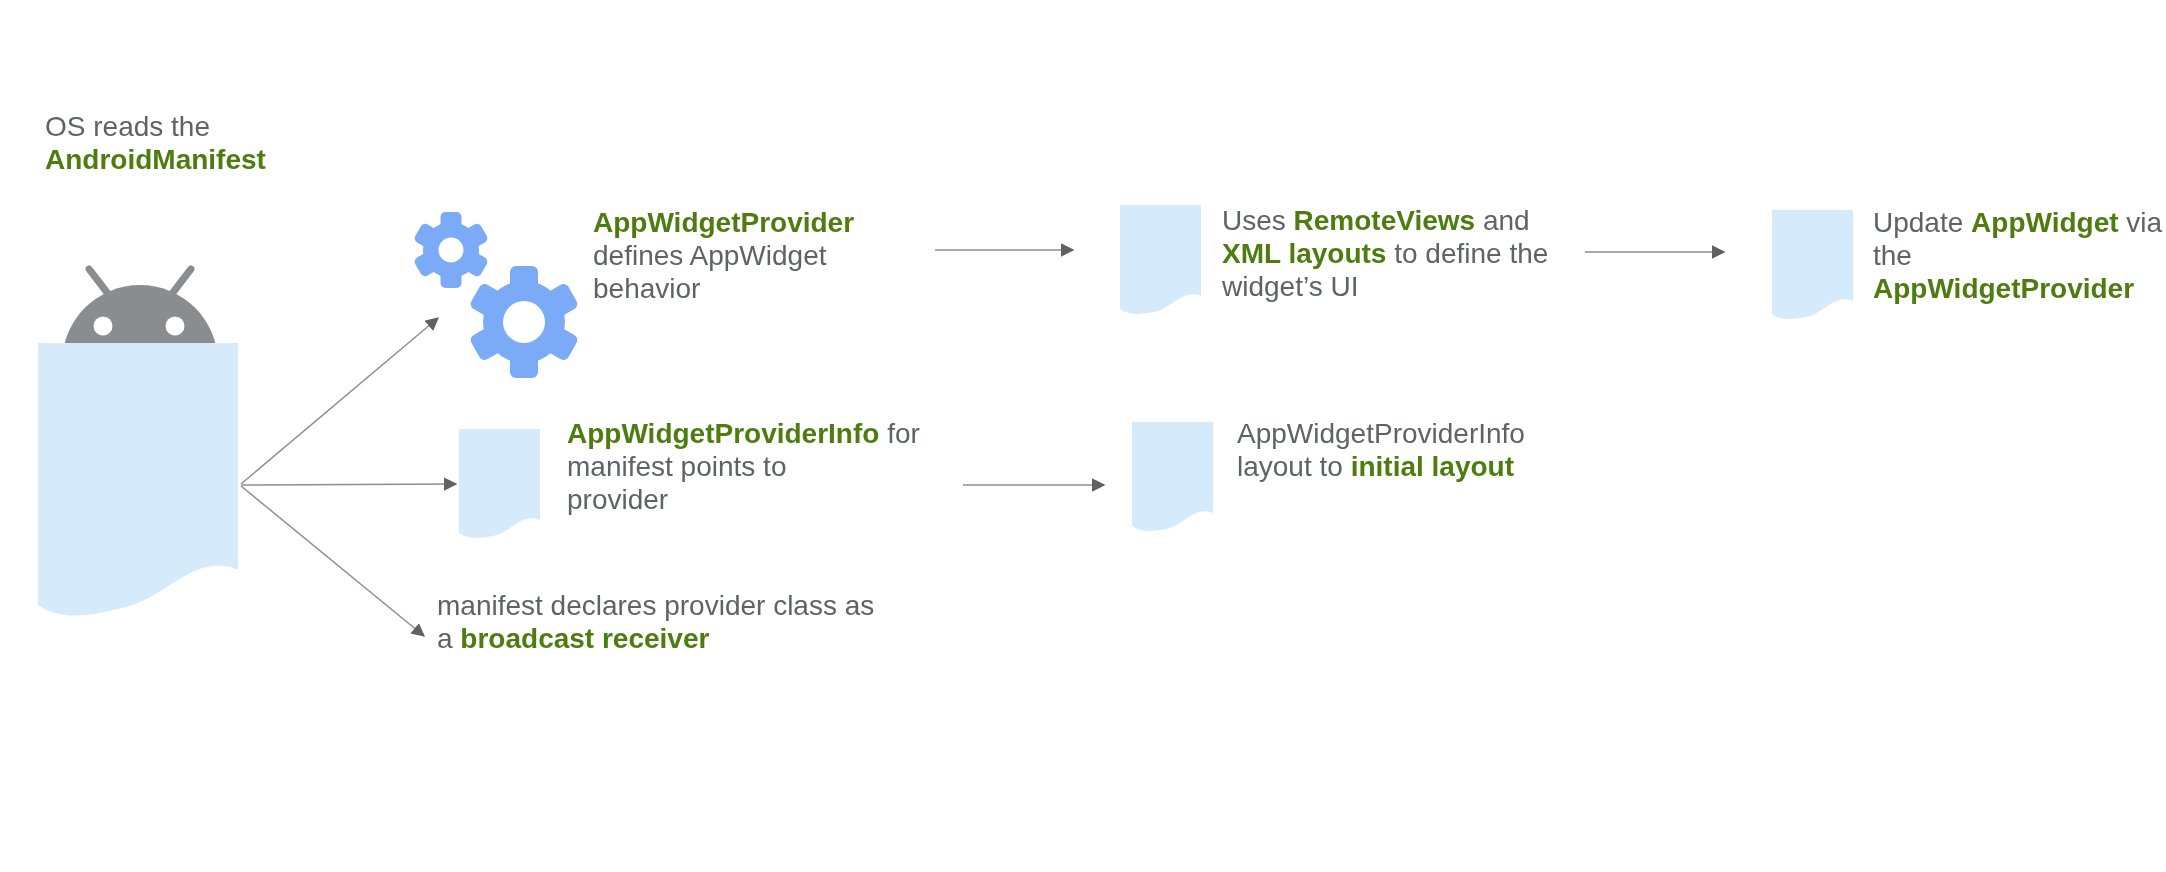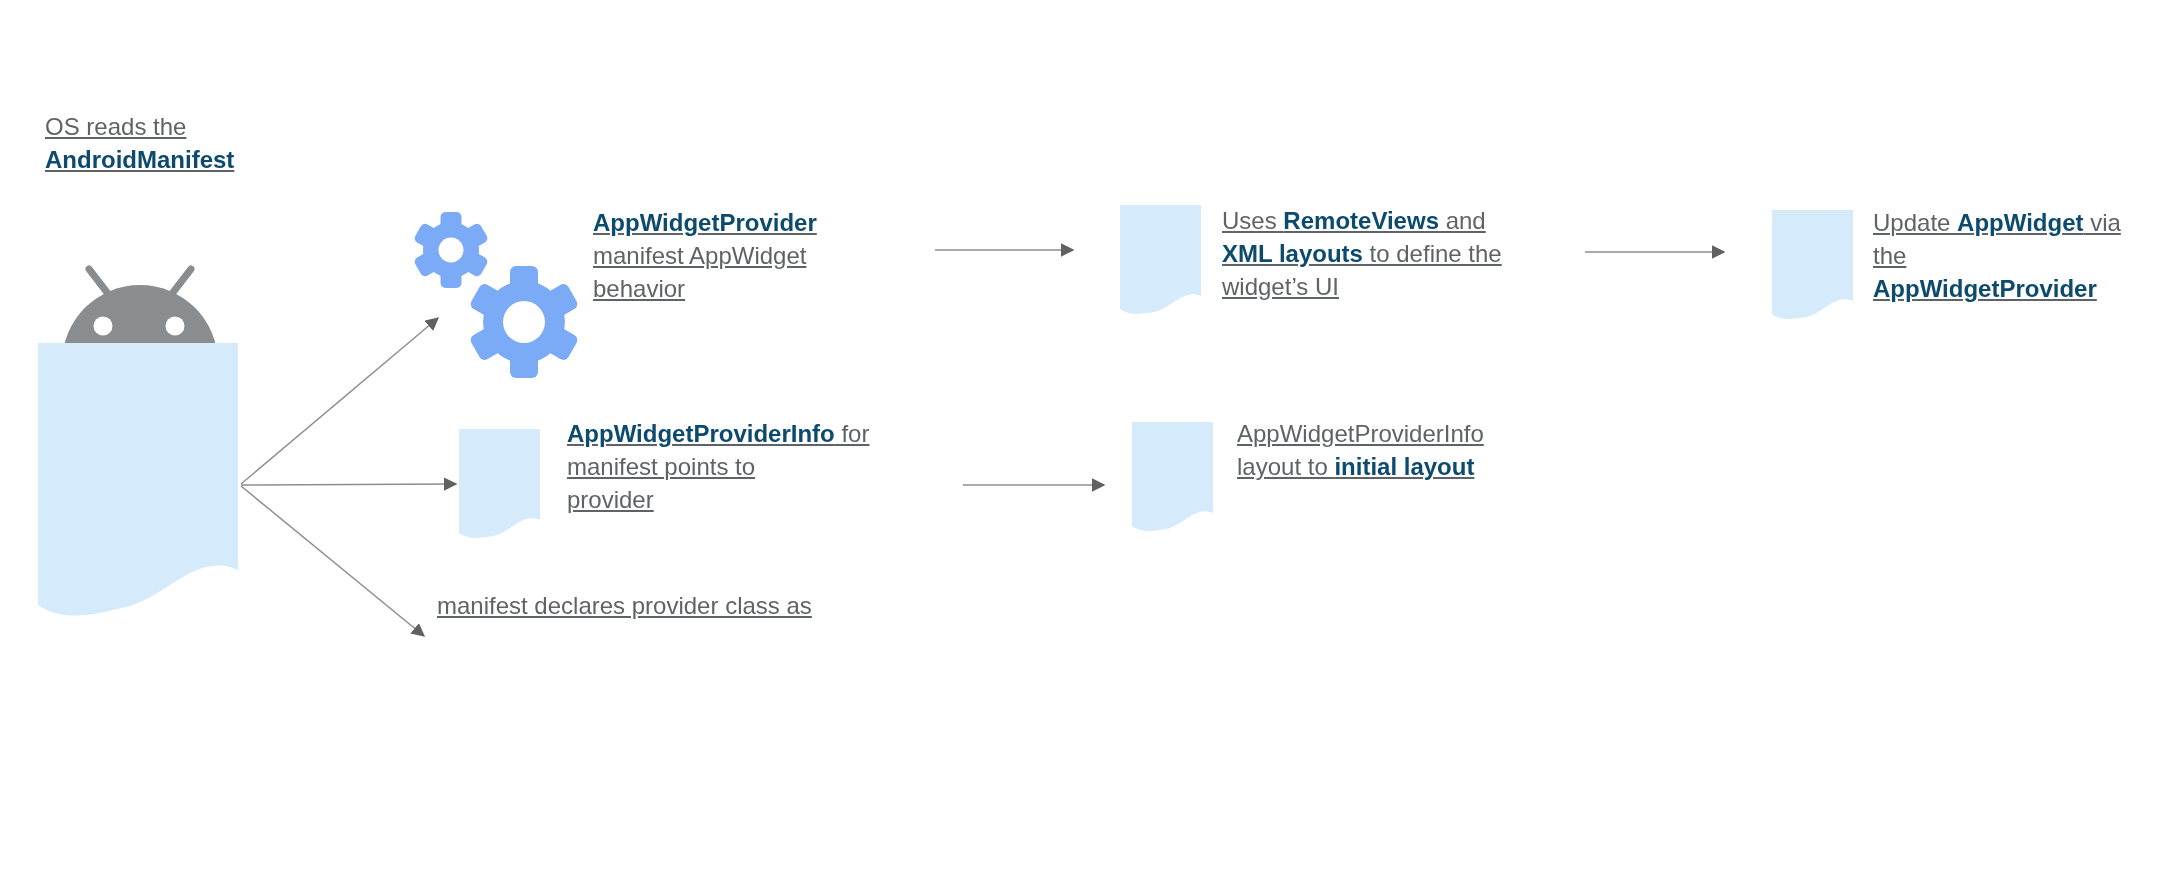--- a/index.html
+++ b/index.html
@@ -1,21 +1,21 @@
 <!DOCTYPE html>
 <html><head>
 <meta charset="utf-8">
 <style>
   html,body{margin:0;padding:0;background:#fff;}
   .canvas{
     position:relative;width:2166px;height:872px;background:#ffffff;
     font-family:"Liberation Sans", sans-serif;overflow:hidden;
   }
-  .label{position:absolute;font-size:24px;line-height:33px;color:#5f6368;white-space:nowrap;z-index:4;text-decoration:underline;}
-  .k{color:#0c4a6e;font-weight:700;}
+  .label{position:absolute;font-size:28px;line-height:33px;color:#5f6368;white-space:nowrap;z-index:4;}
+  .k{color:#4d7c0f;font-weight:700;}
   .abs{position:absolute;}
   svg{display:block;}
   .z1{z-index:1}.z2{z-index:2}
 </style>
 </head>
 <body>
 
 <div class="canvas">
 
   <svg class="abs z2" style="left:0;top:0" width="2166" height="872" viewBox="0 0 2166 872">
@@ -91,21 +91,21 @@
     <path d="M0 0 H81 V91 C63 83,51 104,34 107 C21 109,9 111,0 104 Z" fill="#d5ebfc"></path>
   </svg>
 
   <div class="label" style="left:45px;top:110px">
     <div>OS reads the</div>
     <div class="k">AndroidManifest</div>
   </div>
 
   <div class="label" style="left:593px;top:206px">
     <div class="k">AppWidgetProvider</div>
-    <div>manifest AppWidget</div>
+    <div>defines AppWidget</div>
     <div>behavior</div>
   </div>
 
   <div class="label" style="left:1222px;top:204px">
     <div><span>Uses </span><span class="k">RemoteViews</span><span> and</span></div>
     <div><span class="k">XML layouts</span><span> to define the</span></div>
     <div>widget’s UI</div>
   </div>
 
   <div class="label" style="left:1873px;top:206px">
@@ -120,15 +120,16 @@
     <div>provider</div>
   </div>
 
   <div class="label" style="left:1237px;top:417px">
     <div>AppWidgetProviderInfo</div>
     <div><span>layout to </span><span class="k">initial layout</span></div>
   </div>
 
   <div class="label" style="left:437px;top:589px">
     <div>manifest declares provider class as</div>
+    <div><span>a </span><span class="k">broadcast receiver</span></div>
   </div>
 
 </div>
 
 </body></html>

